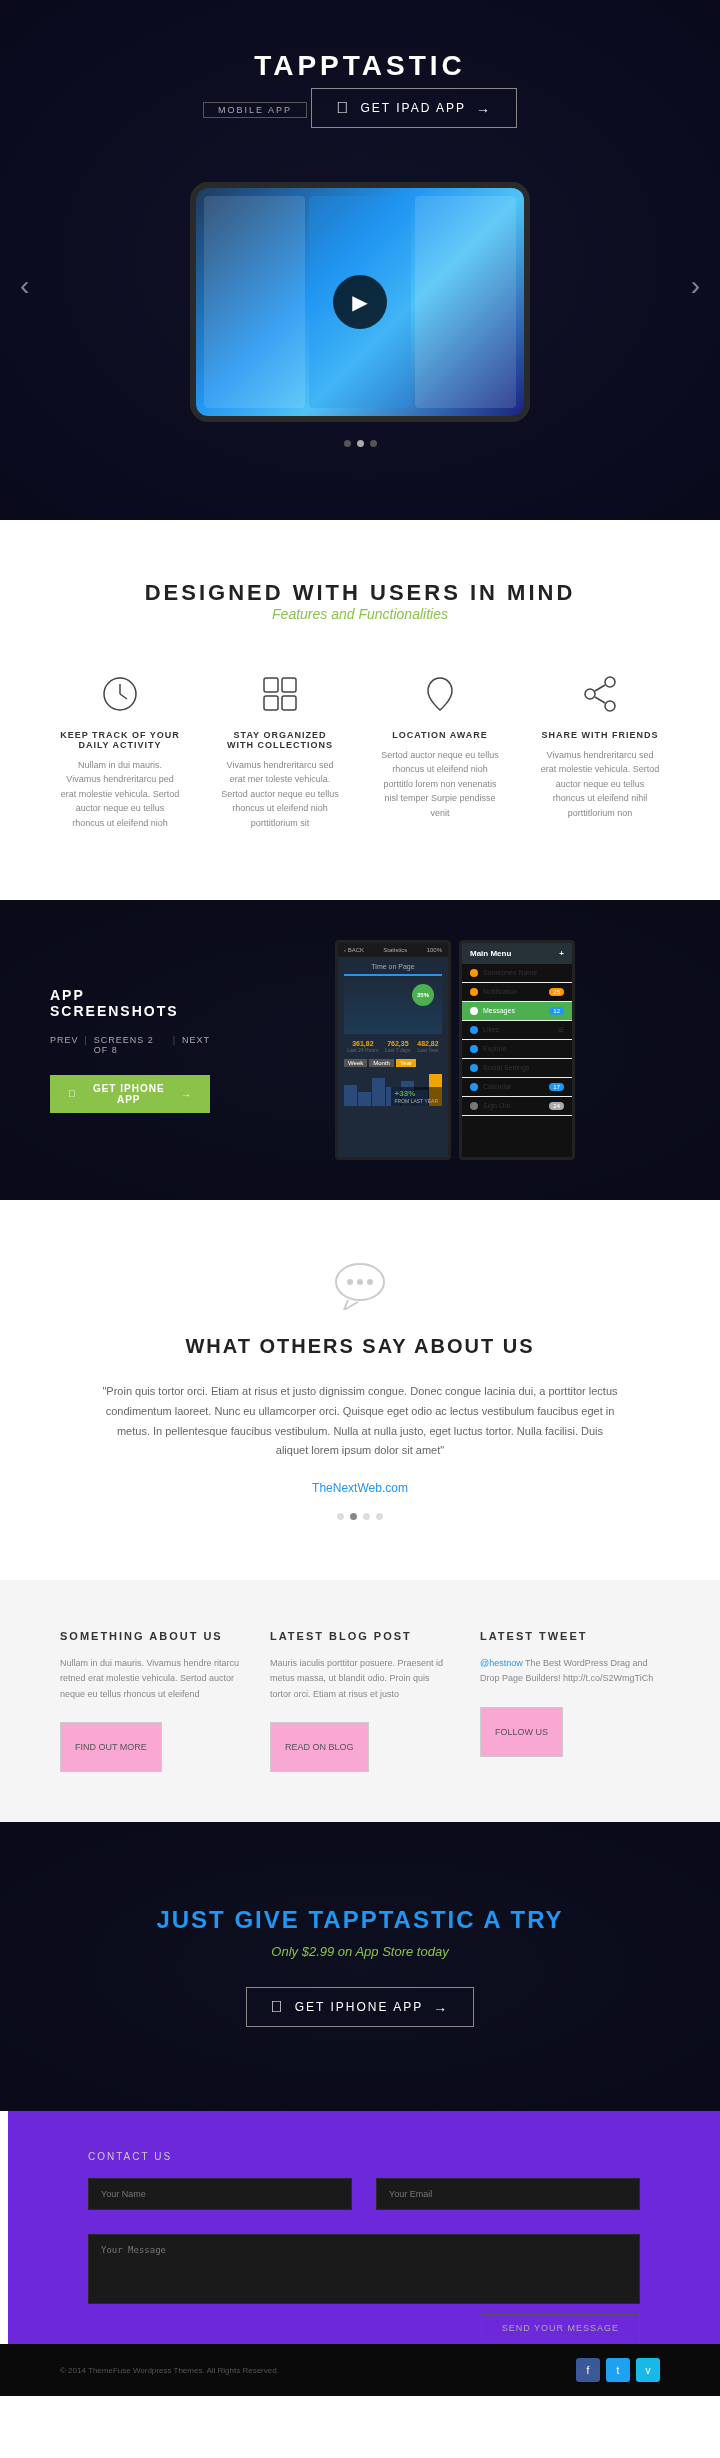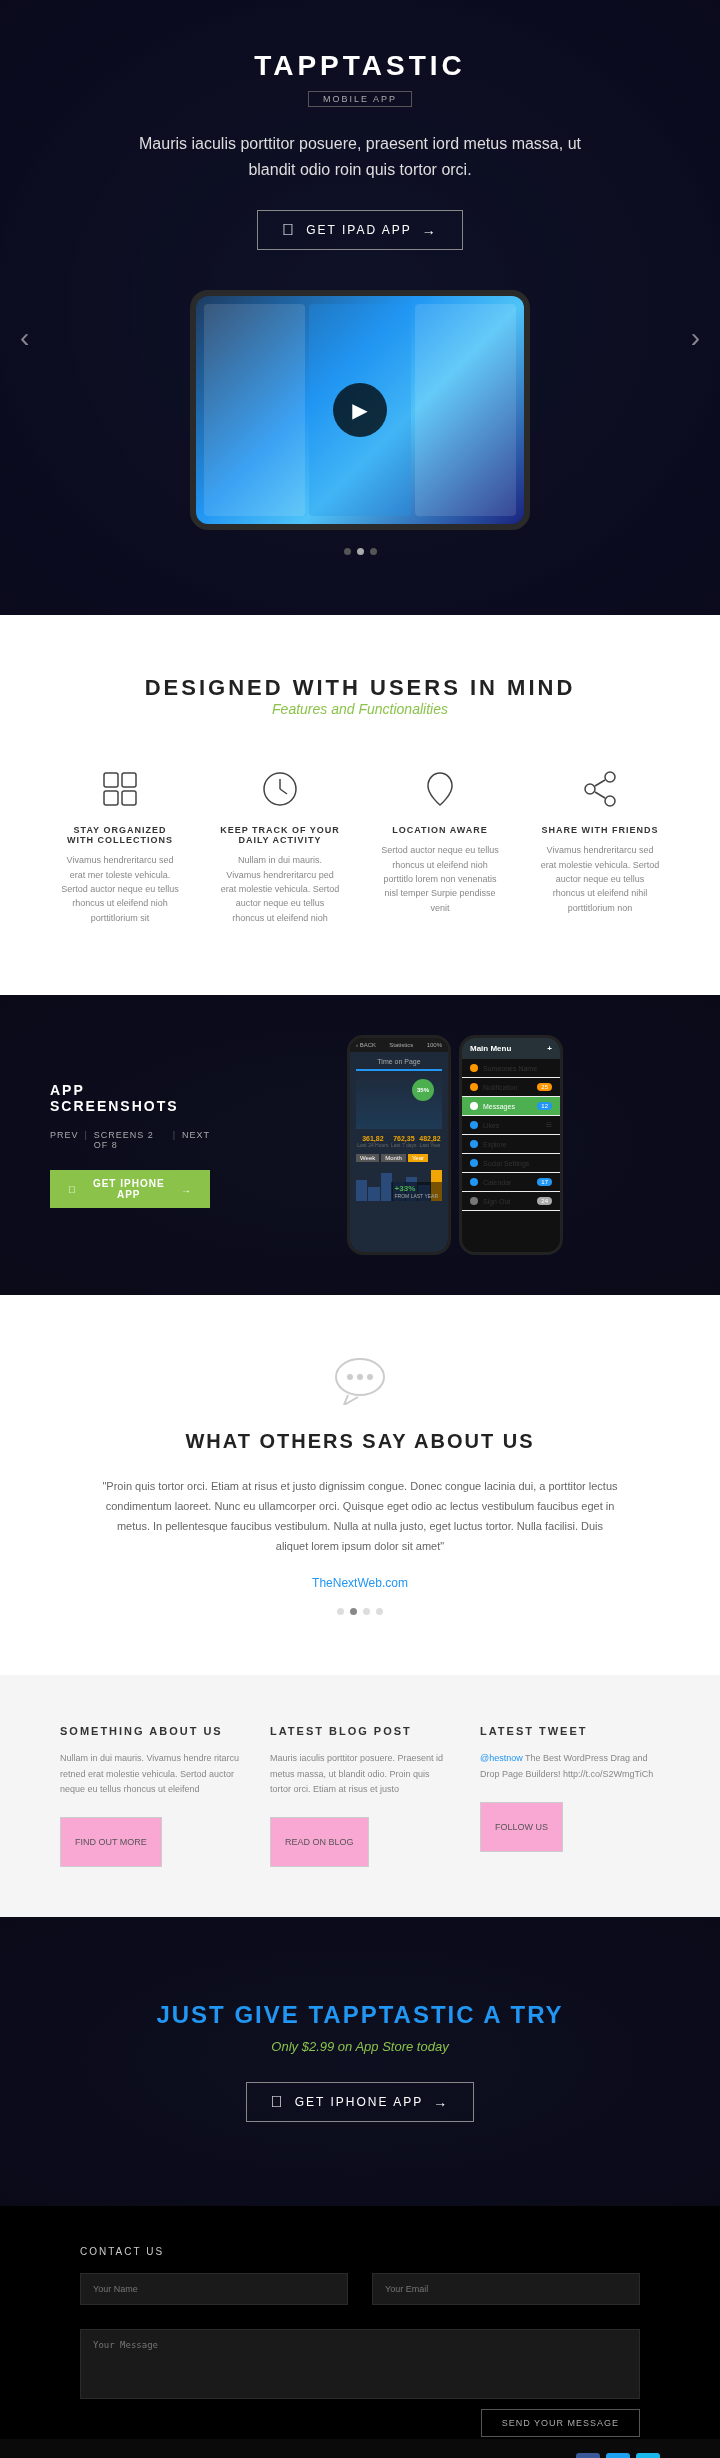--- a/index.html
+++ b/index.html
@@ -219,24 +219,24 @@
       gap: 8px;
       border: none;
     }
     .screenshots-right {
       flex: 1;
       display: flex;
       gap: 8px;
       justify-content: center;
     }
     .phone-mockup {
-      width: 104px;
+      width: 116px;
       height: 220px;
       background: #111;
-      border-radius: 16px;
+      border-radius: 4px;
       border: 3px solid #222;
       overflow: hidden;
       position: relative;
     }
     .phone-screen {
       width: 100%;
       height: 100%;
       display: flex;
       flex-direction: column;
     }
@@ -406,22 +406,23 @@
     .cta-bottom-title span { color: #2196F3; }
     .cta-bottom-sub {
       color: #8bc34a;
       font-size: 13px;
       font-style: italic;
       margin-bottom: 28px;
     }
 
     
     .contact {
-      background: #000000;
+      background: #6d28d9;
       padding: 40px 80px 30px;
+      margin-left: 8px;
     }
     .contact-title {
       color: #ccc;
       font-size: 10px;
       letter-spacing: 2px;
       text-transform: uppercase;
       margin-bottom: 16px;
     }
     .contact-form {
       display: grid;
@@ -504,21 +505,20 @@
       flex: 1;
     }
     .ipad-panel.blue { background: rgba(33,150,243,0.3); }
   </style>
 </head>
 <body>
 
 <section class="hero">
   <div class="hero-logo">TAPPTASTIC</div>
   <div class="hero-subtitle-badge">MOBILE APP</div>
-  <p class="hero-text">Mauris iaculis porttitor posuere, praesent iord metus massa, ut blandit odio roin quis tortor orci.</p>
   <button class="cta-btn">
     <span class="apple-icon"></span>
     <span>GET IPAD APP</span>
     <span class="arrow">→</span>
   </button>
   <div class="hero-device">
     <div class="ipad-mockup">
       <div class="ipad-screen">
         <div class="ipad-ui-overlay">
           <div class="ipad-panel"></div>
@@ -539,40 +539,40 @@
 </section>
 
 <section class="features">
   <h2 class="features-title">DESIGNED WITH USERS IN MIND</h2>
   <p class="features-sub">Features and Functionalities</p>
   <div class="features-grid">
 
     <div class="feature-item">
       <div class="feature-icon">
         <svg viewBox="0 0 40 40">
+            <circle cx="20" cy="20" r="16"></circle>
+            <line x1="20" y1="10" x2="20" y2="20"></line>
+            <line x1="20" y1="20" x2="27" y2="25"></line>
+          </svg>
+      </div>
+      <div class="feature-label">KEEP TRACK OF YOUR DAILY ACTIVITY</div>
+      <div class="feature-desc">Nullam in dui mauris. Vivamus hendreritarcu ped erat molestie vehicula. Sertod auctor neque eu tellus rhoncus ut eleifend nioh</div>
+    </div>
+
+    <div class="feature-item">
+      <div class="feature-icon">
+        <svg viewBox="0 0 40 40">
             <rect x="4" y="4" width="14" height="14" rx="2"></rect>
             <rect x="22" y="4" width="14" height="14" rx="2"></rect>
             <rect x="4" y="22" width="14" height="14" rx="2"></rect>
             <rect x="22" y="22" width="14" height="14" rx="2"></rect>
           </svg>
       </div>
       <div class="feature-label">STAY ORGANIZED WITH COLLECTIONS</div>
       <div class="feature-desc">Vivamus hendreritarcu sed erat mer toleste vehicula. Sertod auctor neque eu tellus rhoncus ut eleifend nioh porttitlorium sit</div>
-    </div>
-
-    <div class="feature-item">
-      <div class="feature-icon">
-        <svg viewBox="0 0 40 40">
-            <circle cx="20" cy="20" r="16"></circle>
-            <line x1="20" y1="10" x2="20" y2="20"></line>
-            <line x1="20" y1="20" x2="27" y2="25"></line>
-          </svg>
-      </div>
-      <div class="feature-label">KEEP TRACK OF YOUR DAILY ACTIVITY</div>
-      <div class="feature-desc">Nullam in dui mauris. Vivamus hendreritarcu ped erat molestie vehicula. Sertod auctor neque eu tellus rhoncus ut eleifend nioh</div>
     </div>
 
     <div class="feature-item">
       <div class="feature-icon">
         <svg viewBox="0 0 40 40">
             <path d="M20 4 C13 4 8 10 8 17 C8 26 20 36 20 36 C20 36 32 26 32 17 C32 10 27 4 20 4Z"></path>
             <circle cx="20" cy="17" r="5" stroke="#fff" fill="none"></circle>
           </svg>
       </div>
       <div class="feature-label">LOCATION AWARE</div>

